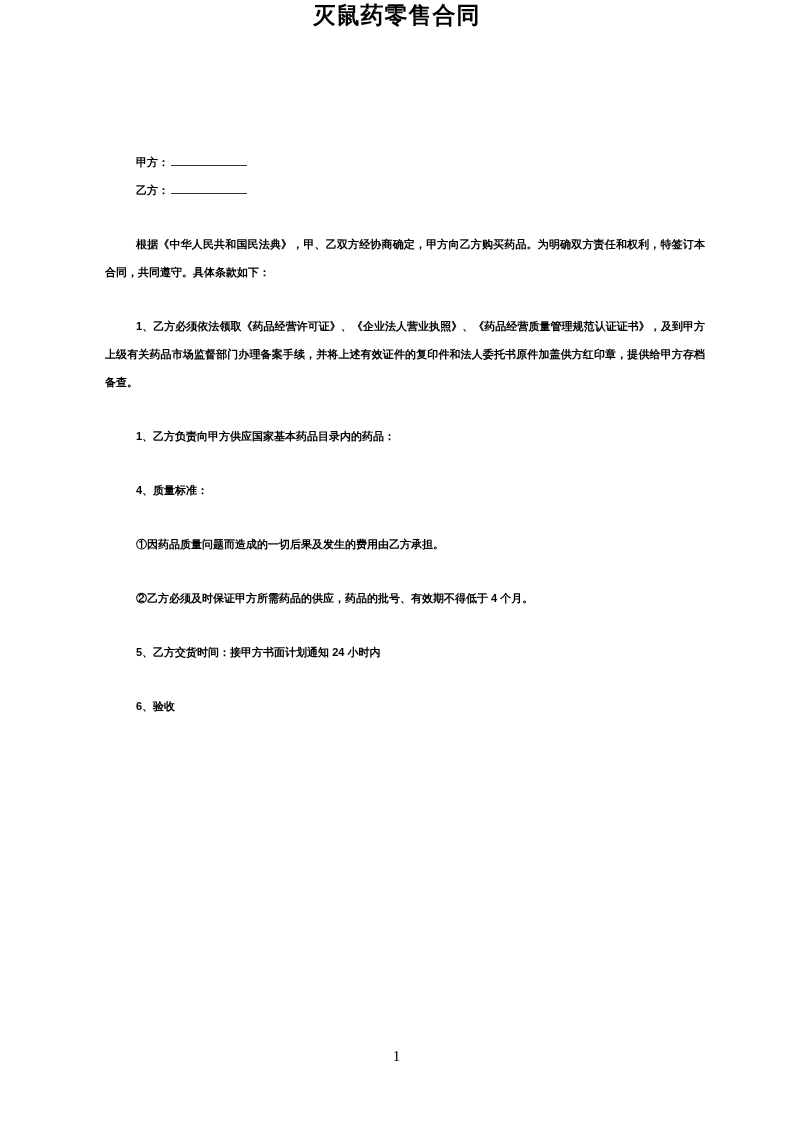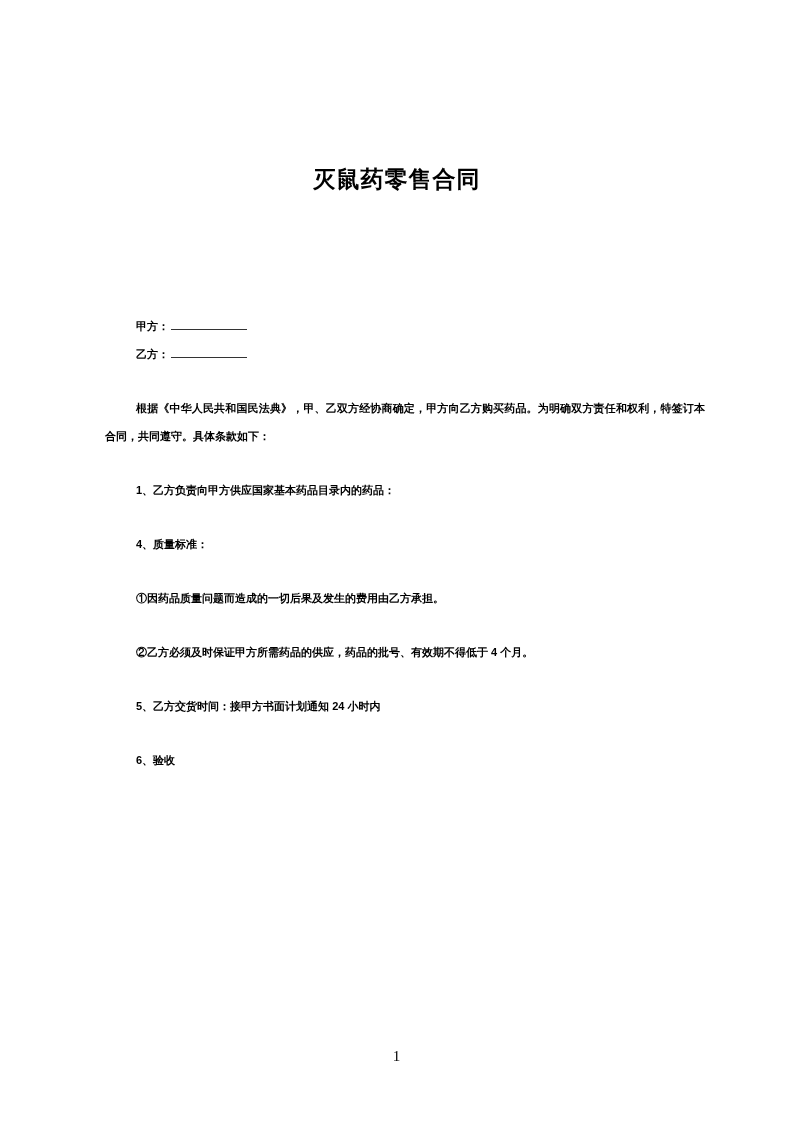--- a/index.html
+++ b/index.html
@@ -10,27 +10,25 @@
     position: relative;
     width: 793px;
     height: 1122px;
     margin: 0 auto;
     background: #ffffff;
     color: #000000;
     overflow: hidden;
   }
 
   .doc-title {
-    padding-top: 140px;
     text-align: center;
     font-size: 23px;
     line-height: 30px;
     font-weight: bold;
     letter-spacing: 1px;
-    margin-top: 24px;
   }
 
   .doc-body {
     margin-left: 105px;
     width: 600px;
     font-size: 11px;
     font-weight: bold;
     line-height: 28px;
   }
 
@@ -76,20 +74,21 @@
     <p class="para party-line party-a">
       <span>甲方：</span><span class="blank-line"></span>
     </p>
 
     <p class="para party-line">
       <span>乙方：</span><span class="blank-line"></span>
     </p>
 
     <p class="para">根据《中华人民共和国民法典》，甲、乙双方经协商确定，甲方向乙方购买药品。为明确双方责任和权利，特签订本合同，共同遵守。具体条款如下：</p>
 
+    <p class="para">1、乙方必须依法领取《药品经营许可证》、《企业法人营业执照》、《药品经营质量管理规范认证证书》，及到甲方上级有关药品市场监督部门办理备案手续，并将上述有效证件的复印件和法人委托书原件加盖供方红印章，提供给甲方存档备查。</p>
 
     <p class="para">1、乙方负责向甲方供应国家基本药品目录内的药品：</p>
 
 
     <p class="para">4、质量标准：</p>
 
     <p class="para">①因药品质量问题而造成的一切后果及发生的费用由乙方承担。</p>
 
     <p class="para">②乙方必须及时保证甲方所需药品的供应，药品的批号、有效期不得低于 4 个月。</p>
 

